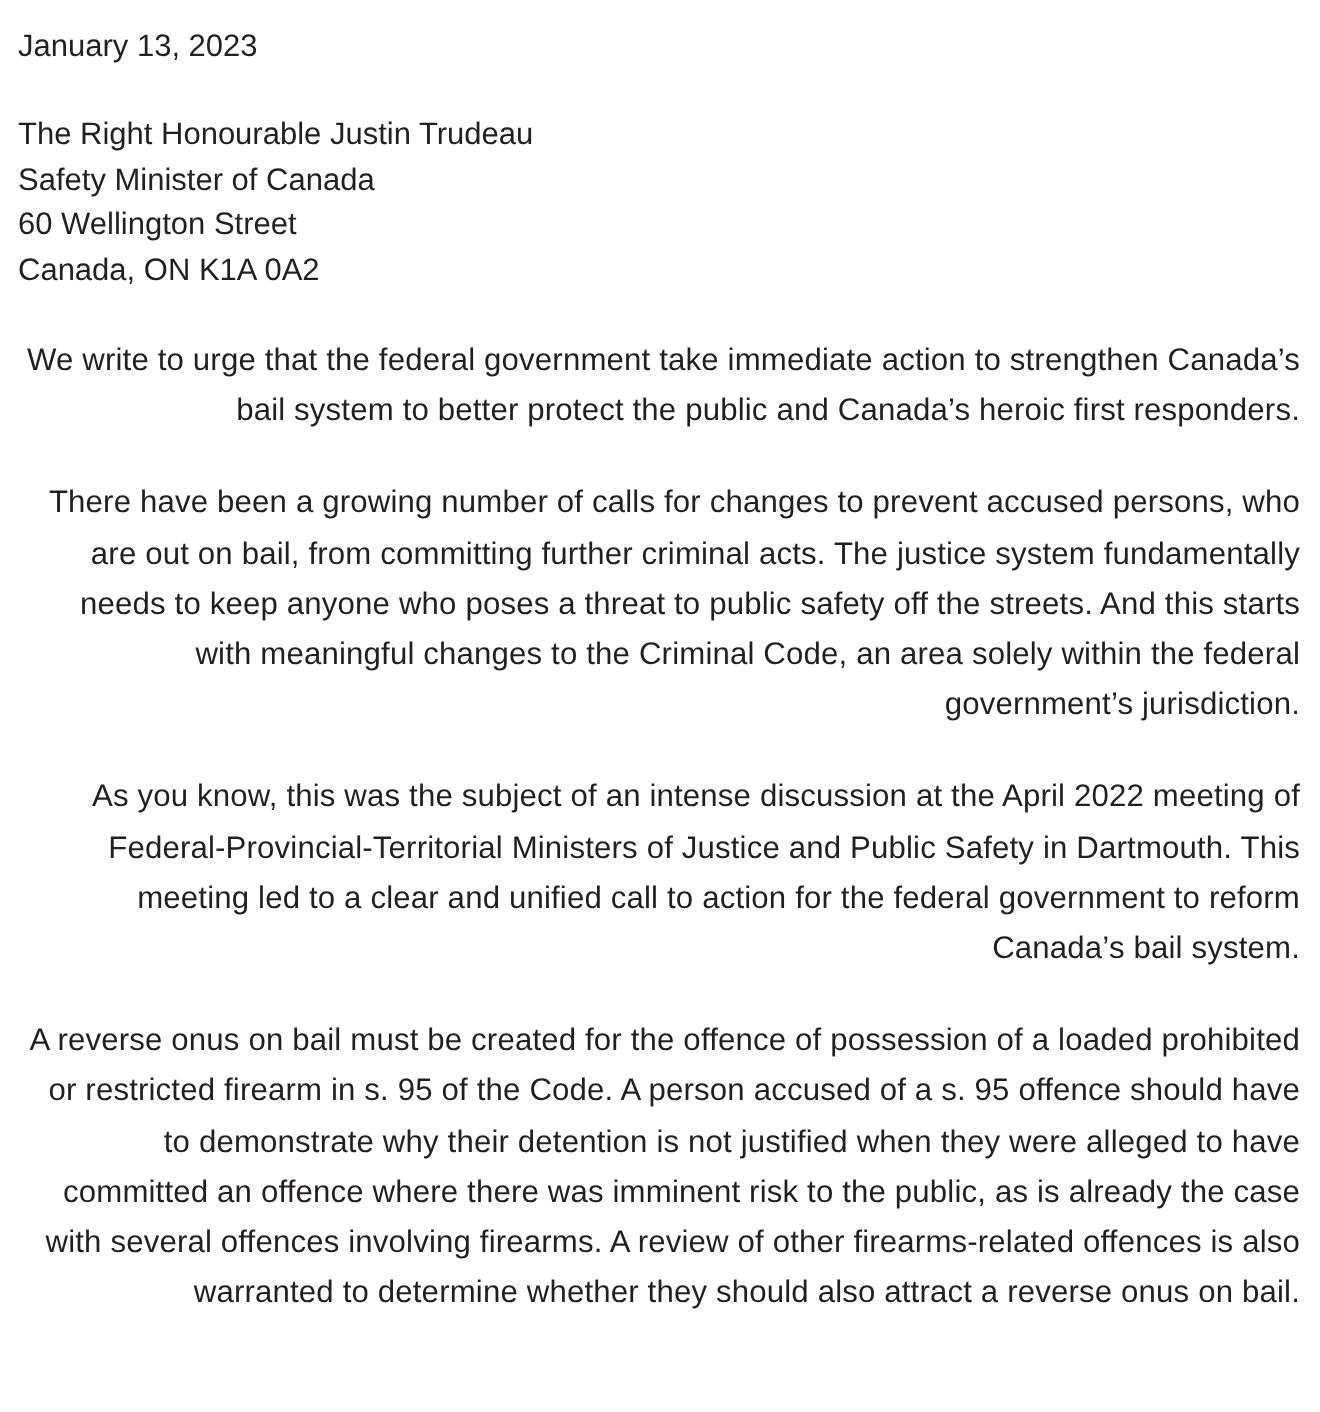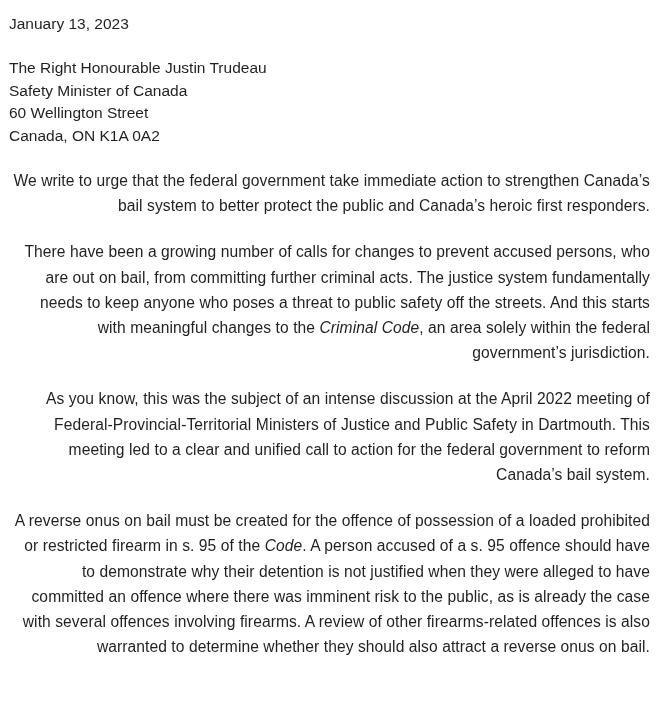--- a/index.html
+++ b/index.html
@@ -61,21 +61,20 @@
     max-width: 643px;
     text-align: right;
     letter-spacing: 0.005em;
   }
 
   .body-paragraph.tight {
     max-width: 641px;
   }
 
   .italic-title {
-    font-style: italic;
   }
 </style>
 </head>
 <body>
 
 <div class="page">
 
   <p class="letter-date">January 13, 2023</p>
 
   <div class="address-block">

